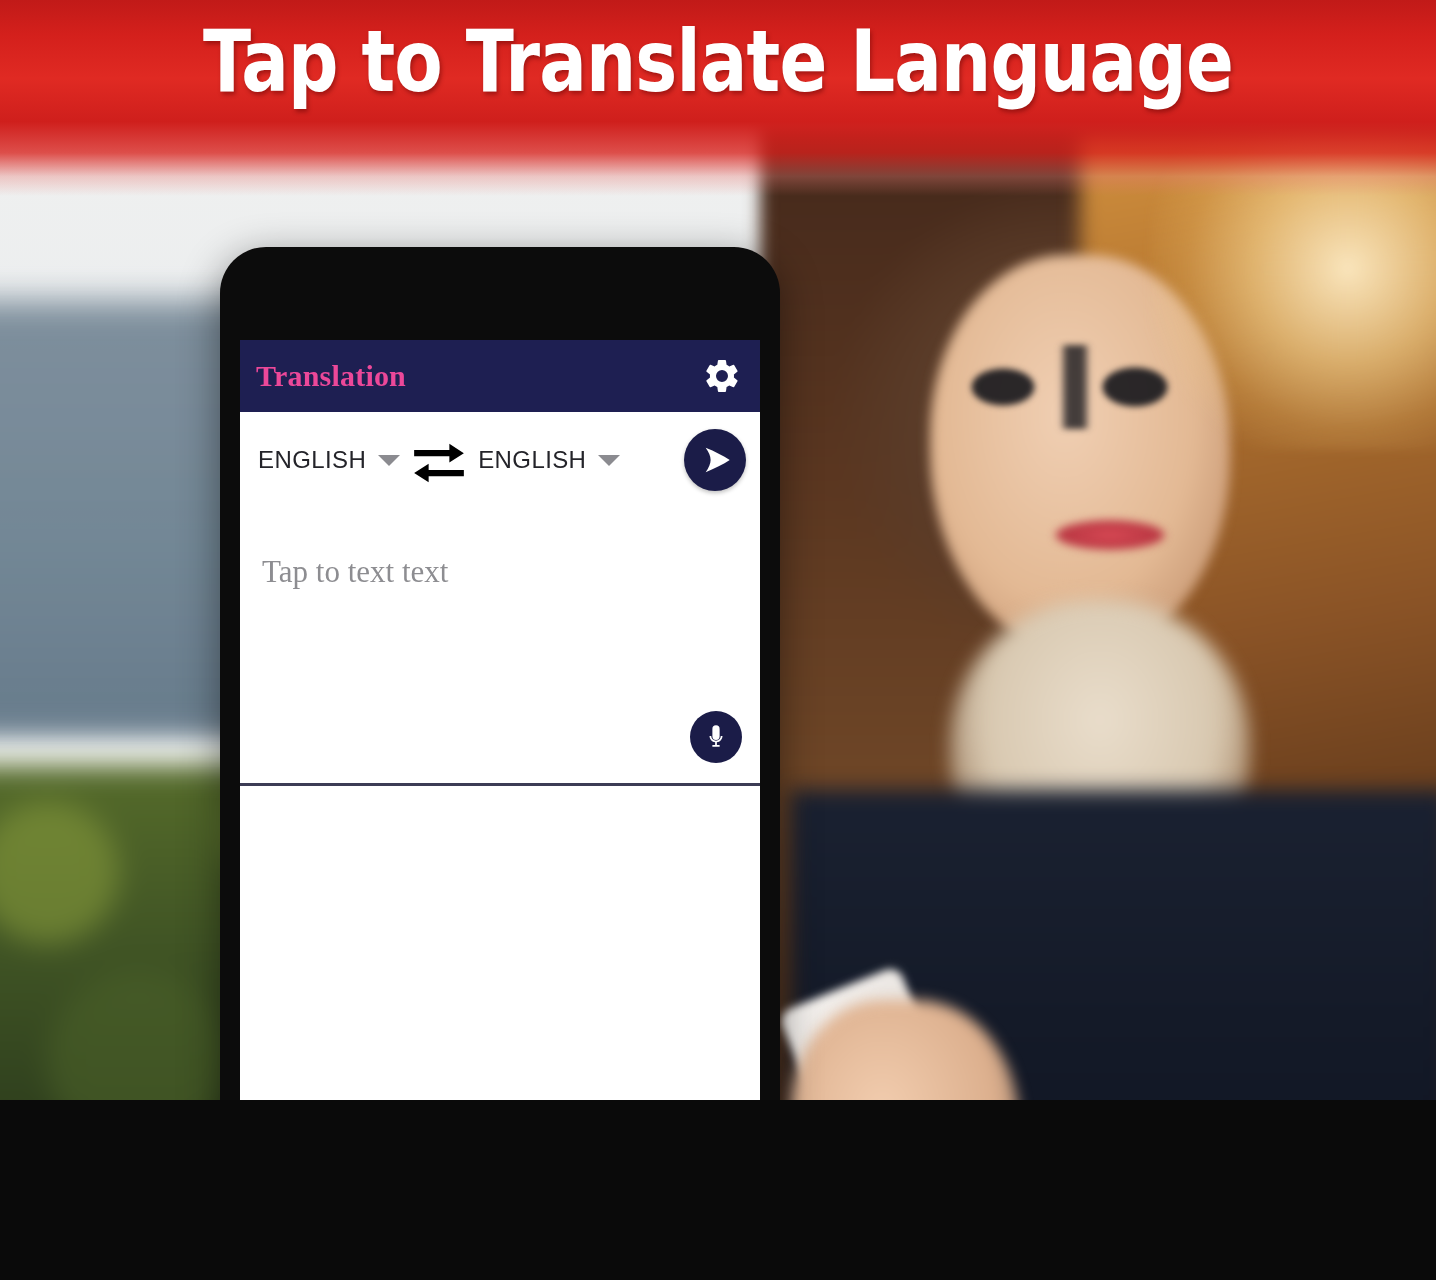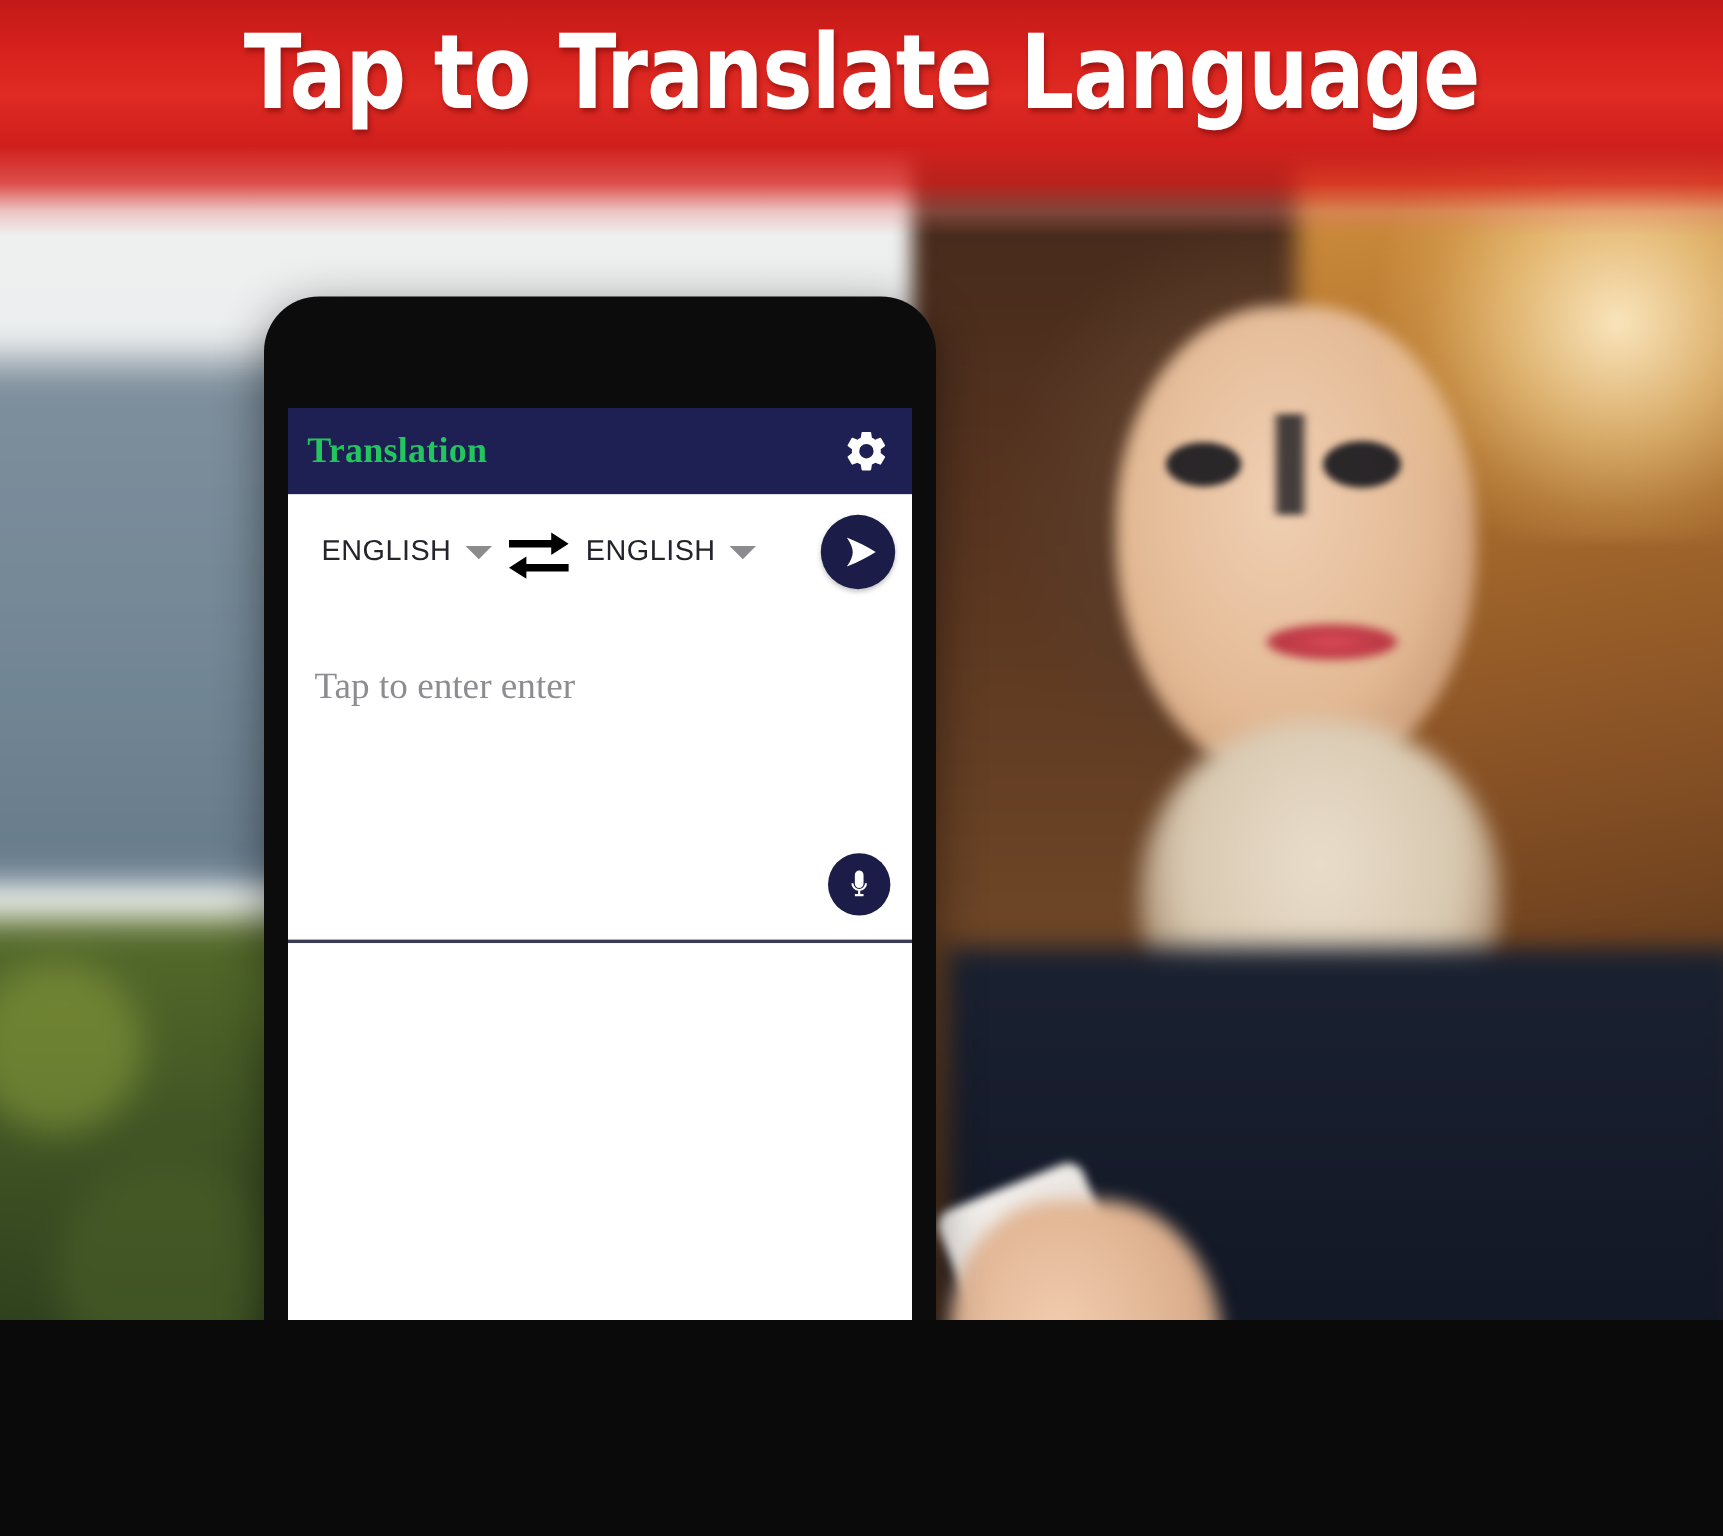--- a/index.html
+++ b/index.html
@@ -154,30 +154,30 @@
     height:72px;min-height:72px;
     background:#1e1f52;
     display:flex;align-items:center;justify-content:space-between;
     padding:0 18px 0 16px;
     box-sizing:border-box;
   }
   .appbar-title{
     font-family:"Liberation Serif", serif;
     font-weight:bold;
     font-size:30px;
-    color:#22c55e;
+    color:#ec4899;
     letter-spacing:.2px;
   }
   .gear{width:40px;height:40px;display:block;}
 
   
   .langrow{
     height:96px;min-height:96px;
     display:flex;align-items:center;
-    padding:0 14px 0 28px;
+    padding:0 14px 0 18px;
     box-sizing:border-box;
     background:#fff;
   }
   .lang{
     display:flex;align-items:center;gap:12px;
     cursor:pointer;
   }
   .lang-label{
     font-family:"Liberation Sans", sans-serif;
     font-size:24px;
@@ -303,21 +303,21 @@
         <div class="spacer"></div>
 
         <div class="send">
           <svg viewBox="0 0 24 24" width="34" height="34" aria-hidden="true">
             <path fill="#ffffff" d="M4 3.4c6.5 2.6 12.4 5.6 17 8.6-4.6 3-10.5 6-17 8.6 2.2-3.1 3.5-6 3.5-8.6S6.2 6.5 4 3.4Z"></path>
           </svg>
         </div>
       </div>
 
       <div class="source">
-        <div class="placeholder">Tap to enter enter</div>
+        <div class="placeholder">Tap to text text</div>
         <div class="mic">
           <svg viewBox="0 0 24 24" width="28" height="28" aria-hidden="true">
             <path fill="#ffffff" d="M12 14.5a3.1 3.1 0 0 0 3.1-3.1V5.1a3.1 3.1 0 1 0-6.2 0v6.3a3.1 3.1 0 0 0 3.1 3.1Z"></path>
             <path fill="#ffffff" d="M17.6 11.1h-1.5a4.1 4.1 0 0 1-8.2 0H6.4a5.6 5.6 0 0 0 4.85 5.5v2.3H8.9v1.5h6.2v-1.5h-2.35v-2.3a5.6 5.6 0 0 0 4.85-5.5Z"></path>
           </svg>
         </div>
       </div>
 
       <div class="result">
         <div class="actions">

